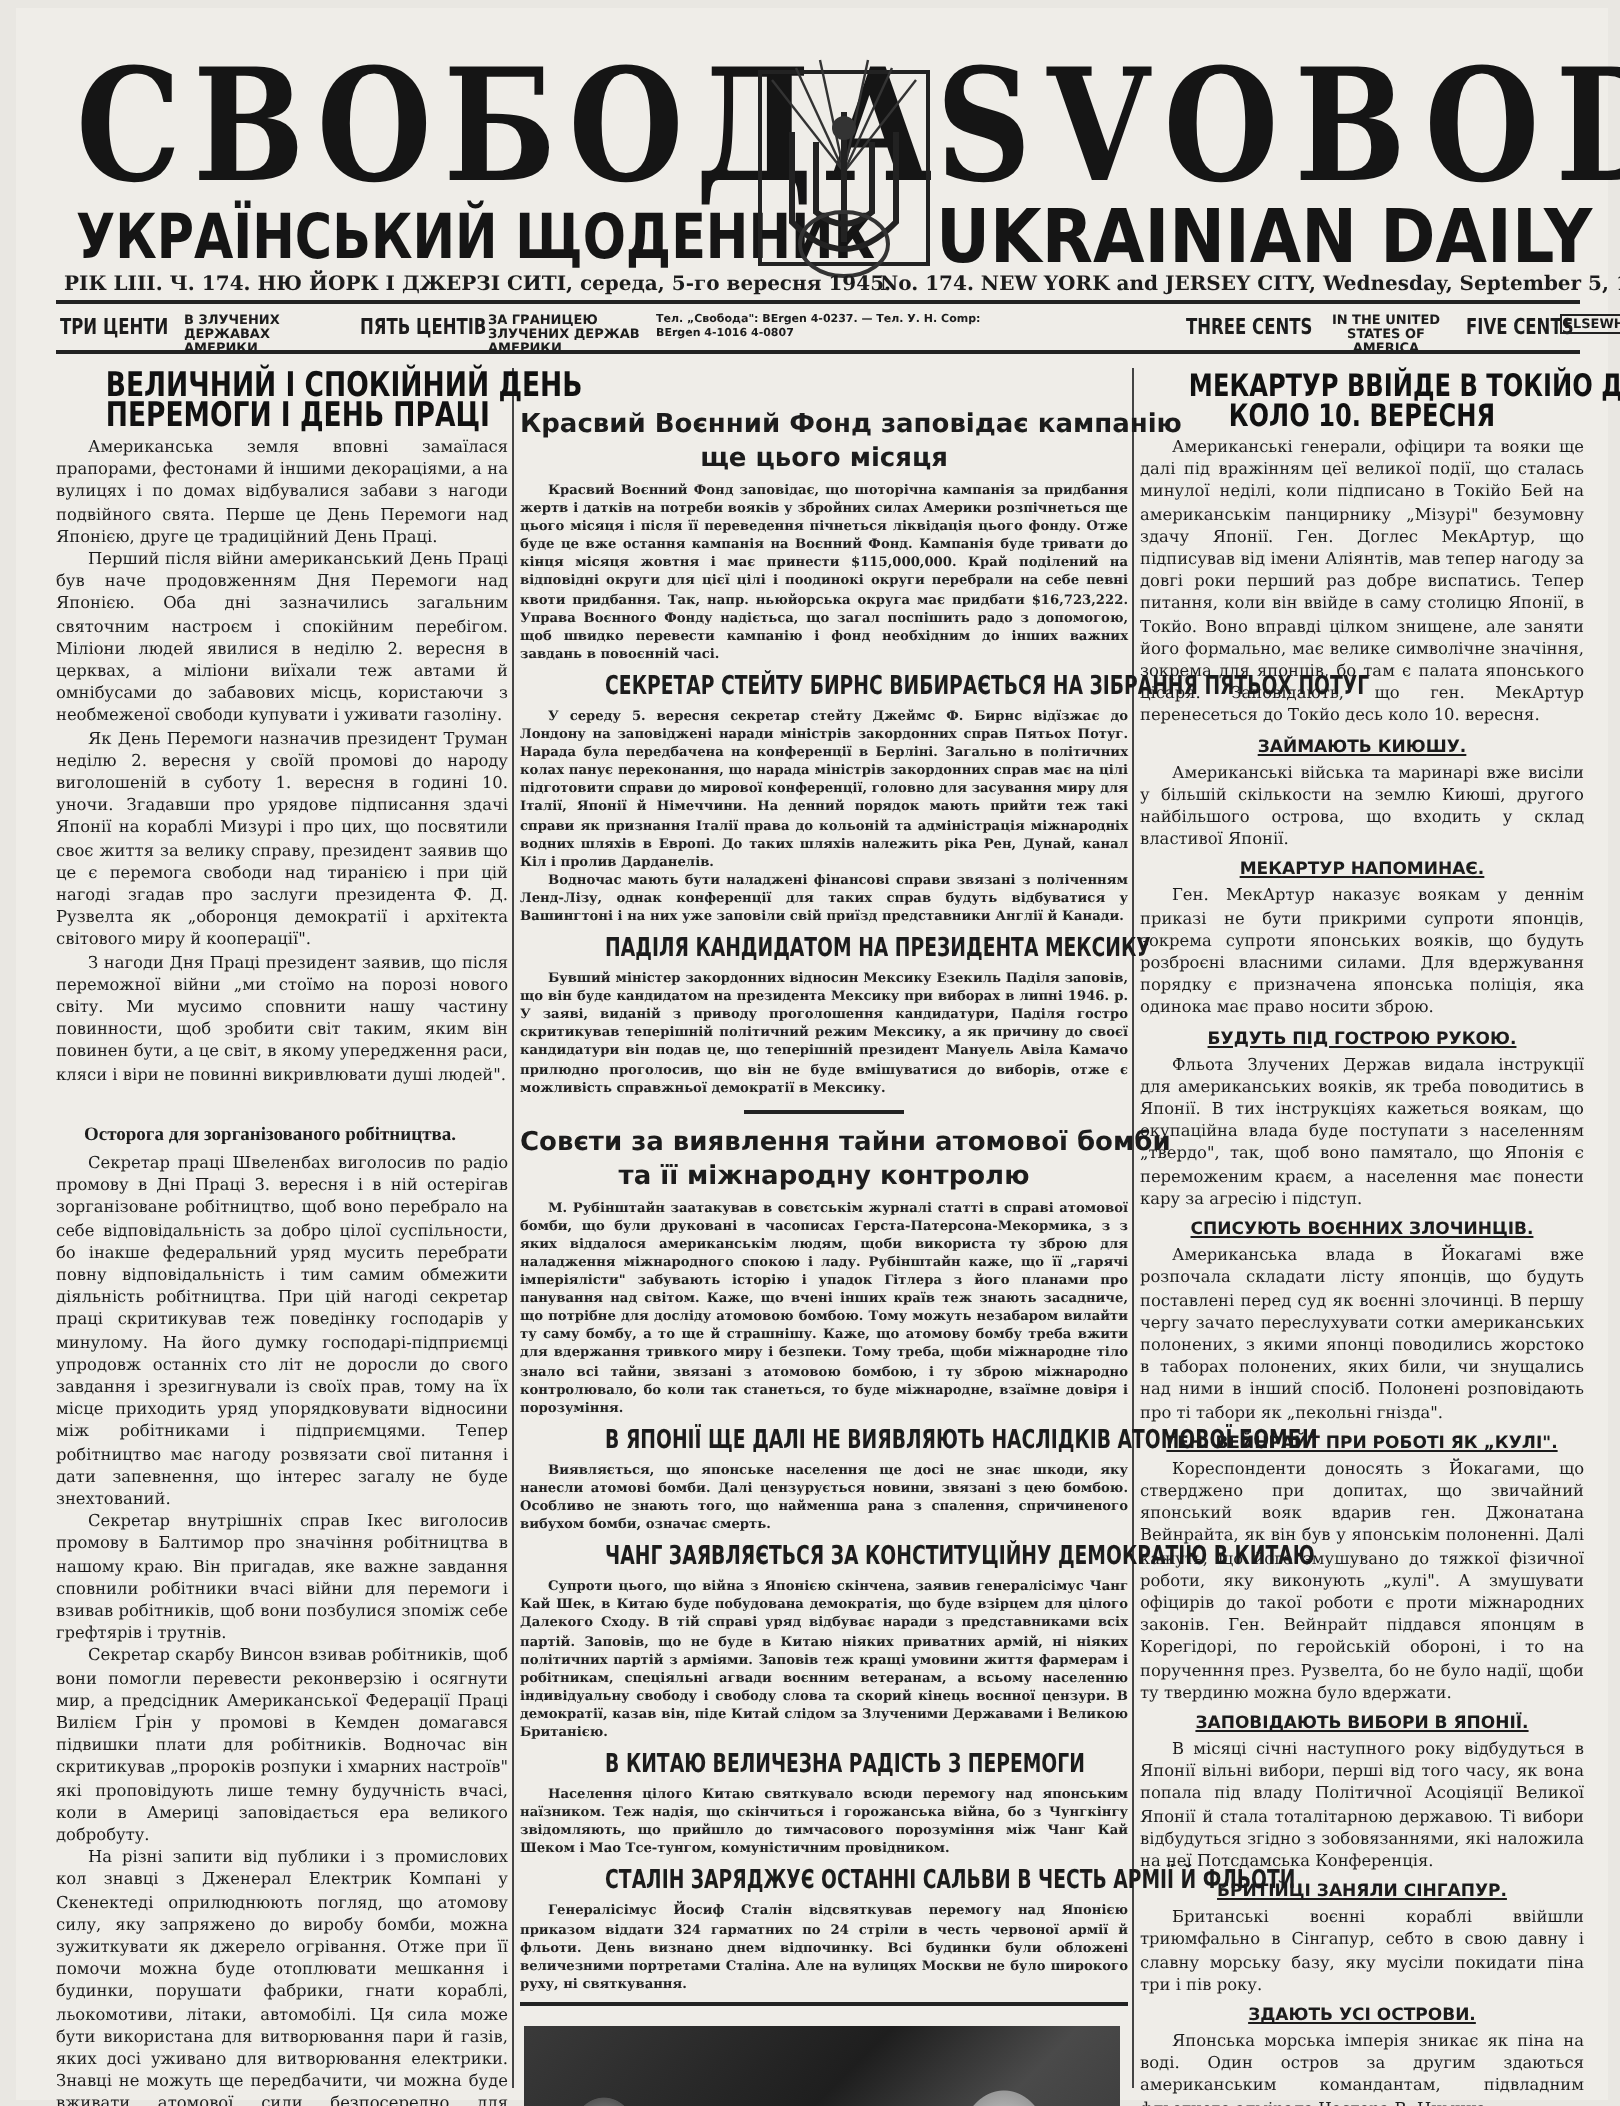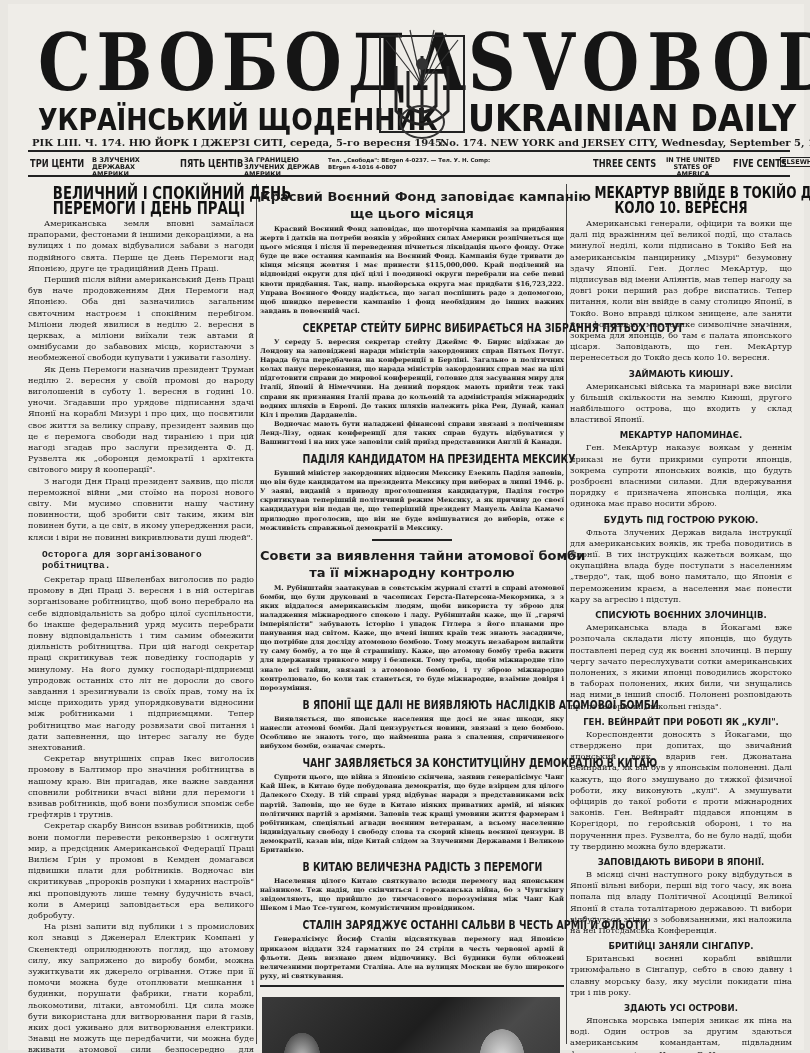--- a/index.html
+++ b/index.html
@@ -18,38 +18,38 @@
   .price-row .big{font-size:11px;font-weight:bold;transform:scaleX(0.75);display:inline-block;transform-origin:left;}
   .pi{position:absolute;top:3px;white-space:nowrap;}
   
   .col{position:absolute;top:180px;}
   .colL{left:20px;width:226px;}
   .colM{left:252px;width:304px;}
   .colR{left:562px;width:222px;}
   .vline{position:absolute;top:180px;height:860px;border-left:1px solid #444;}
   h2.head{font-family:"DejaVu Sans",sans-serif;font-weight:bold;text-align:center;margin:0;color:#111;}
   .headL{font-size:17px;line-height:19px;transform:scaleX(0.78);transform-origin:center;white-space:nowrap;margin:10px 0 6px;}
-  .sub{font-family:Liberation Mono, monospace;font-weight:bold;font-size:9.5px;text-align:center;margin:6px 0 3px;}
+  .sub{font-family:Liberation Serif, serif;font-weight:bold;font-size:9.5px;text-align:center;margin:20px 0 3px;}
   p.txt{font-size:8.2px;line-height:11.2px;text-align:justify;margin:0;text-indent:16px;}
   .mhead{font-family:"DejaVu Sans",sans-serif;font-weight:bold;text-align:center;white-space:nowrap;margin:4px 0 3px;}
   .mhead.a{font-size:13px;line-height:17px;}
   .mhead.b{font-size:13px;line-height:15px;transform:scaleX(0.72);}
   p.mtxt{font-size:6.6px;line-height:9.1px;text-align:justify;margin:0;text-indent:14px;font-weight:bold;color:#222;}
   .short-rule{width:80px;margin:6px auto;border-top:2px solid #222;}
   .photo{margin:10px 0 4px 2px;width:298px;height:165px;background:
     radial-gradient(ellipse 30px 40px at 40px 60px,#bbb 0%,#555 60%,transparent 61%),
     radial-gradient(ellipse 20px 25px at 70px 85px,#222 0%,#333 60%,transparent 61%),
     radial-gradient(ellipse 28px 60px at 120px 110px,#ccc 0%,#888 55%,transparent 56%),
     radial-gradient(ellipse 40px 50px at 240px 60px,#ddd 0%,#999 55%,transparent 56%),
     radial-gradient(ellipse 30px 40px at 200px 120px,#333 0%,#222 60%,transparent 61%),
     radial-gradient(ellipse 25px 35px at 260px 120px,#eee 0%,#aaa 55%,transparent 56%),
     linear-gradient(135deg,#3a3a3a,#1e1e1e 40%,#4a4a4a 60%,#2a2a2a);
     position:relative;}
   .headR{font-size:15.5px;line-height:19px;transform:scaleX(0.78);white-space:nowrap;margin:8px 0 6px;}
-  .subR{font-family:"DejaVu Sans",sans-serif;font-weight:bold;font-size:8.5px;text-align:center;margin:5px 0 2px;}
+  .subR{font-family:"DejaVu Sans",sans-serif;font-weight:bold;font-size:8.5px;text-align:center;margin:5px 0 2px;text-decoration:underline;}
 </style>
 </head>
 <body>
 
 <div class="page">
 
   <div class="mast-left">
     <div class="title-big">СВОБОДА</div>
     <div class="title-sub">УКРАЇНСЬКИЙ ЩОДЕННИК</div>
   </div>
@@ -104,21 +104,21 @@
     <p class="txt">З нагоди Дня Праці президент заявив, що після переможної війни „ми стоїмо на порозі нового світу. Ми мусимо сповнити нашу частину повинности, щоб зробити світ таким, яким він повинен бути, а це світ, в якому упередження раси, кляси і віри не повинні викривлювати душі людей".</p>
     <div class="sub" style="text-align:left;padding-left:14px;">Осторога для зорганізованого робітництва.</div>
     <p class="txt">Секретар праці Швеленбах виголосив по радіо промову в Дні Праці 3. вересня і в ній остерігав зорганізоване робітництво, щоб воно перебрало на себе відповідальність за добро цілої суспільности, бо інакше федеральний уряд мусить перебрати повну відповідальність і тим самим обмежити діяльність робітництва. При цій нагоді секретар праці скритикував теж поведінку господарів у минулому. На його думку господарі-підприємці упродовж останніх сто літ не доросли до свого завдання і зрезигнували із своїх прав, тому на їх місце приходить уряд упорядковувати відносини між робітниками і підприємцями. Тепер робітництво має нагоду розвязати свої питання і дати запевнення, що інтерес загалу не буде знехтований.</p>
     <p class="txt">Секретар внутрішніх справ Ікес виголосив промову в Балтимор про значіння робітництва в нашому краю. Він пригадав, яке важне завдання сповнили робітники вчасі війни для перемоги і взивав робітників, щоб вони позбулися зпоміж себе грефтярів і трутнів.</p>
     <p class="txt">Секретар скарбу Винсон взивав робітників, щоб вони помогли перевести реконверзію і осягнути мир, а предсідник Американської Федерації Праці Вилієм Ґрін у промові в Кемден домагався підвишки плати для робітників. Водночас він скритикував „пророків розпуки і хмарних настроїв" які проповідують лише темну будучність вчасі, коли в Америці заповідається ера великого добробуту.</p>
     <p class="txt">На різні запити від публики і з промислових кол знавці з Дженерал Електрик Компані у Скенектеді оприлюднюють погляд, що атомову силу, яку запряжено до виробу бомби, можна зужиткувати як джерело огрівання. Отже при її помочи можна буде отоплювати мешкання і будинки, порушати фабрики, гнати кораблі, льокомотиви, літаки, автомобілі. Ця сила може бути використана для витворювання пари й газів, яких досі уживано для витворювання електрики. Знавці не можуть ще передбачити, чи можна буде вживати атомової сили безпосередно для витворювання електрики.</p>
 
   </div>
 
   <div class="col colM">
-    <div class="mhead a" style="margin-top:4px;"><span>Красвий Воєнний Фонд заповідає кампанію</span><br><span>ще цього місяця</span></div>
+    <div class="mhead a" style="margin-top:20px;"><span>Красвий Воєнний Фонд заповідає кампанію</span><br><span>ще цього місяця</span></div>
     <p class="mtxt">Красвий Воєнний Фонд заповідає, що шоторічна кампанія за придбання жертв і датків на потреби вояків у збройних силах Америки розпічнеться ще цього місяця і після її переведення пічнеться ліквідація цього фонду. Отже буде це вже остання кампанія на Воєнний Фонд. Кампанія буде тривати до кінця місяця жовтня і має принести $115,000,000. Край поділений на відповідні округи для цієї цілі і поодинокі округи перебрали на себе певні квоти придбання. Так, напр. ньюйорська округа має придбати $16,723,222. Управа Воєнного Фонду надієтьса, що загал поспішить радо з допомогою, щоб швидко перевести кампанію і фонд необхідним до інших важних завдань в повоєнній часі.</p>
     <div class="mhead b">СЕКРЕТАР СТЕЙТУ БИРНС ВИБИРАЄТЬСЯ НА ЗІБРАННЯ ПЯТЬОХ ПОТУГ</div>
     <p class="mtxt">У середу 5. вересня секретар стейту Джеймс Ф. Бирнс відїзжає до Лондону на заповіджені наради міністрів закордонних справ Пятьох Потуг. Нарада була передбачена на конференції в Берліні. Загально в політичних колах панує переконання, що нарада міністрів закордонних справ має на цілі підготовити справи до мирової конференції, головно для засування миру для Італії, Японії й Німеччини. На денний порядок мають прийти теж такі справи як признання Італії права до кольоній та адміністрація міжнародніх водних шляхів в Европі. До таких шляхів належить ріка Рен, Дунай, канал Кіл і пролив Дарданелів.</p>
     <p class="mtxt">Водночас мають бути наладжені фінансові справи звязані з поліченням Ленд-Лізу, однак конференції для таких справ будуть відбуватися у Вашингтоні і на них уже заповіли свій приїзд представники Англії й Канади.</p>
     <div class="mhead b">ПАДІЛЯ КАНДИДАТОМ НА ПРЕЗИДЕНТА МЕКСИКУ</div>
     <p class="mtxt">Бувший міністер закордонних відносин Мексику Езекиль Паділя заповів, що він буде кандидатом на президента Мексику при виборах в липні 1946. р. У заяві, виданій з приводу проголошення кандидатури, Паділя гостро скритикував теперішній політичний режим Мексику, а як причину до своєї кандидатури він подав це, що теперішній президент Мануель Авіла Камачо прилюдно проголосив, що він не буде вмішуватися до виборів, отже є можливість справжньої демократії в Мексику.</p>
     <div class="short-rule"></div>
     <div class="mhead a"><span>Совєти за виявлення тайни атомової бомби</span><br><span>та її міжнародну контролю</span></div>
     <p class="mtxt">М. Рубінштайн заатакував в совєтськім журналі статті в справі атомової бомби, що були друковані в часописах Герста-Патерсона-Мекормика, з з яких віддалося американськім людям, щоби використа ту зброю для наладження міжнародного спокою і ладу. Рубінштайн каже, що її „гарячі імперіялісти" забувають історію і упадок Гітлера з його планами про панування над світом. Каже, що вчені інших країв теж знають засадниче, що потрібне для досліду атомовою бомбою. Тому можуть незабаром вилайти ту саму бомбу, а то ще й страшнішу. Каже, що атомову бомбу треба вжити для вдержання тривкого миру і безпеки. Тому треба, щоби міжнародне тіло знало всі тайни, звязані з атомовою бомбою, і ту зброю міжнародно контролювало, бо коли так станеться, то буде міжнародне, взаїмне довіря і порозуміння.</p>
     <div class="mhead b">В ЯПОНІЇ ЩЕ ДАЛІ НЕ ВИЯВЛЯЮТЬ НАСЛІДКІВ АТОМОВОЇ БОМБИ</div>

